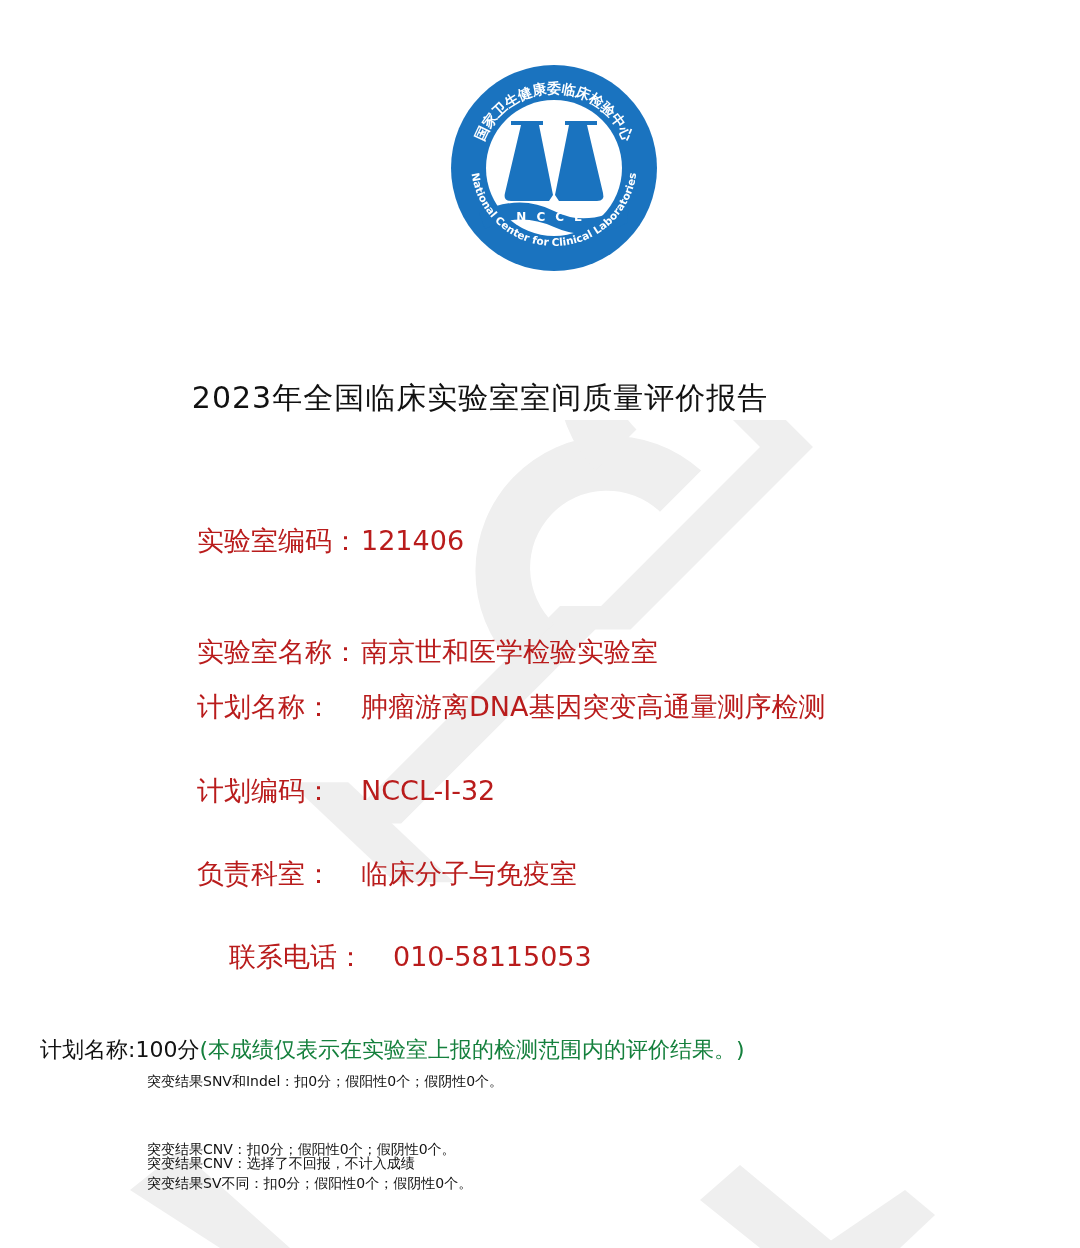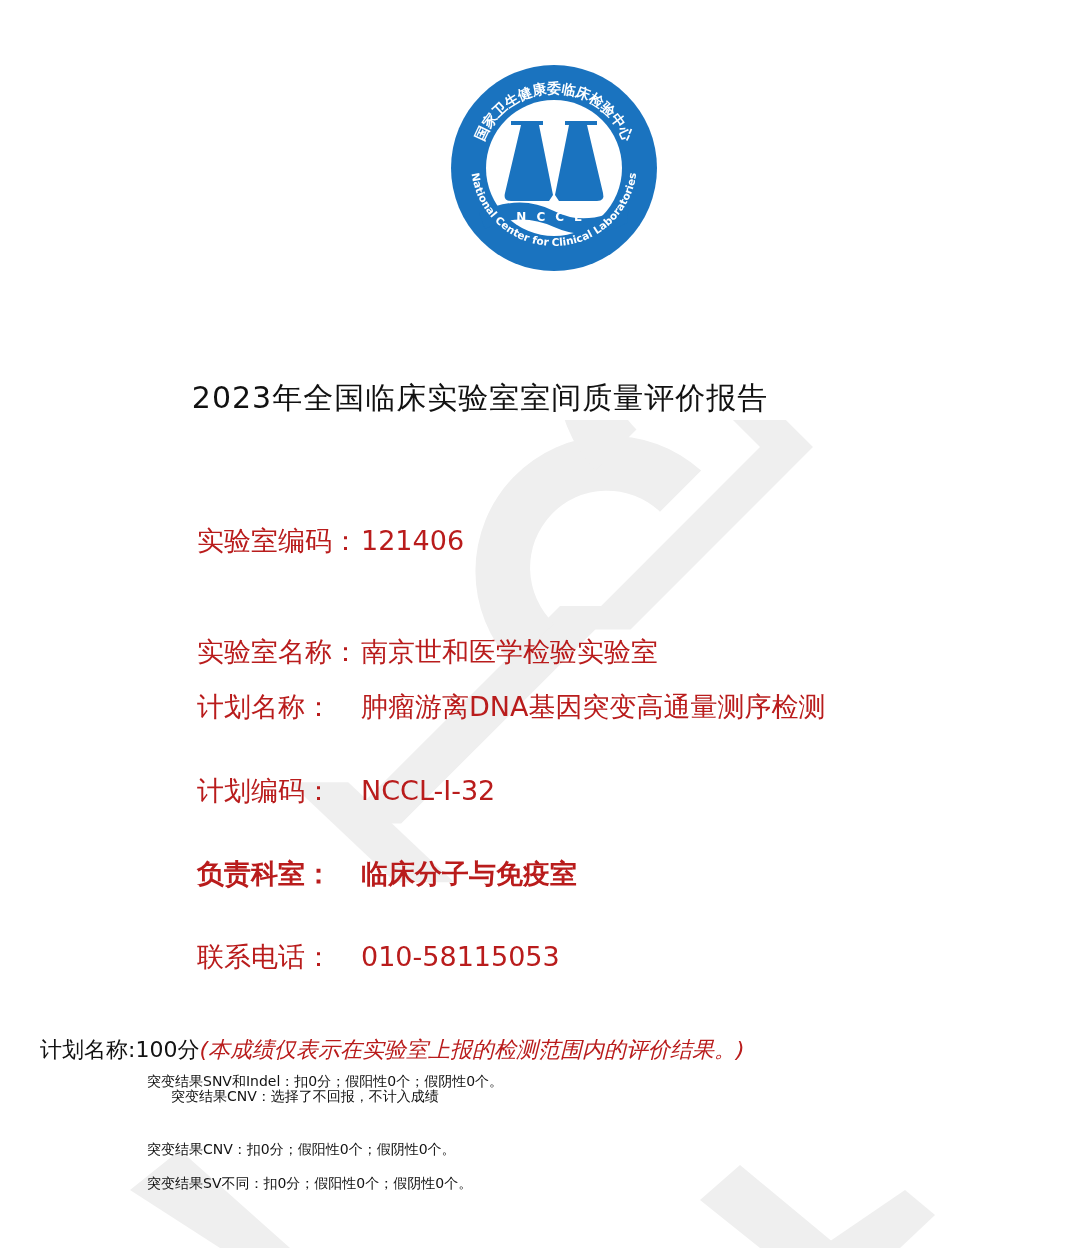--- a/index.html
+++ b/index.html
@@ -25,21 +25,21 @@
     position:absolute; left:0; width:960px; top:378px; text-align:center;
     font-size:30px; letter-spacing:1px; color:#111;
     font-family: "DejaVu Sans", sans-serif;
   }
   .field { position:absolute; left:197px; font-size:27px; color:#b91c1c; }
   .field .label { display:inline-block; width:164px; }
   .field .value { display:inline-block; }
   .score {
     position:absolute; left:40px; top:1035px; font-size:22px; color:#111; white-space:nowrap;
   }
-  .score .note { color:#b91c1c;font-style:italic; }
+  .score .note { color:#15803d; }
   .detail { position:absolute; left:147px; font-size:14px; color:#111; white-space:nowrap; }
 </style>
 </head>
 <body>
 
 <div class="wm-clip-top">
   <div class="wm" style="top:-420px;">
     <svg viewBox="0 0 1200 1700">
       <g fill="#efefef">
 
@@ -94,27 +94,27 @@
 </div>
 <div class="field" style="top:606px;margin-top:28px;">
   <span class="label">实验室名称：</span><span class="value">南京世和医学检验实验室</span>
 </div>
 <div class="field" style="top:689px;">
   <span class="label">计划名称：</span><span class="value">肿瘤游离DNA基因突变高通量测序检测</span>
 </div>
 <div class="field" style="top:773px;">
   <span class="label">计划编码：</span><span class="value">NCCL-I-32</span>
 </div>
-<div class="field" style="top:856px;font-weight:bold;">
+<div class="field" style="top:856px;">
   <span class="label">负责科室：</span><span class="value">临床分子与免疫室</span>
 </div>
-<div class="field" style="top:939px;">
+<div class="field" style="top:939px;margin-left:32px;">
   <span class="label">联系电话：</span><span class="value">010-58115053</span>
 </div>
 
 <div class="score">
   <span>计划名称:</span><span>100分</span><span class="note">(本成绩仅表示在实验室上报的检测范围内的评价结果。)</span>
 </div>
 
 <div class="detail" style="top:1073px;">突变结果SNV和Indel：扣0分；假阳性0个；假阴性0个。</div>
-<div class="detail" style="top:1088px;margin-left:24px;">突变结果CNV：选择了不回报，不计入成绩</div>
+<div class="detail" style="top:1155px;">突变结果CNV：选择了不回报，不计入成绩</div>
 <div class="detail" style="top:1141px;">突变结果CNV：扣0分；假阳性0个；假阴性0个。</div>
 <div class="detail" style="top:1175px;">突变结果SV不同：扣0分；假阳性0个；假阴性0个。</div>
 
 </body></html>

